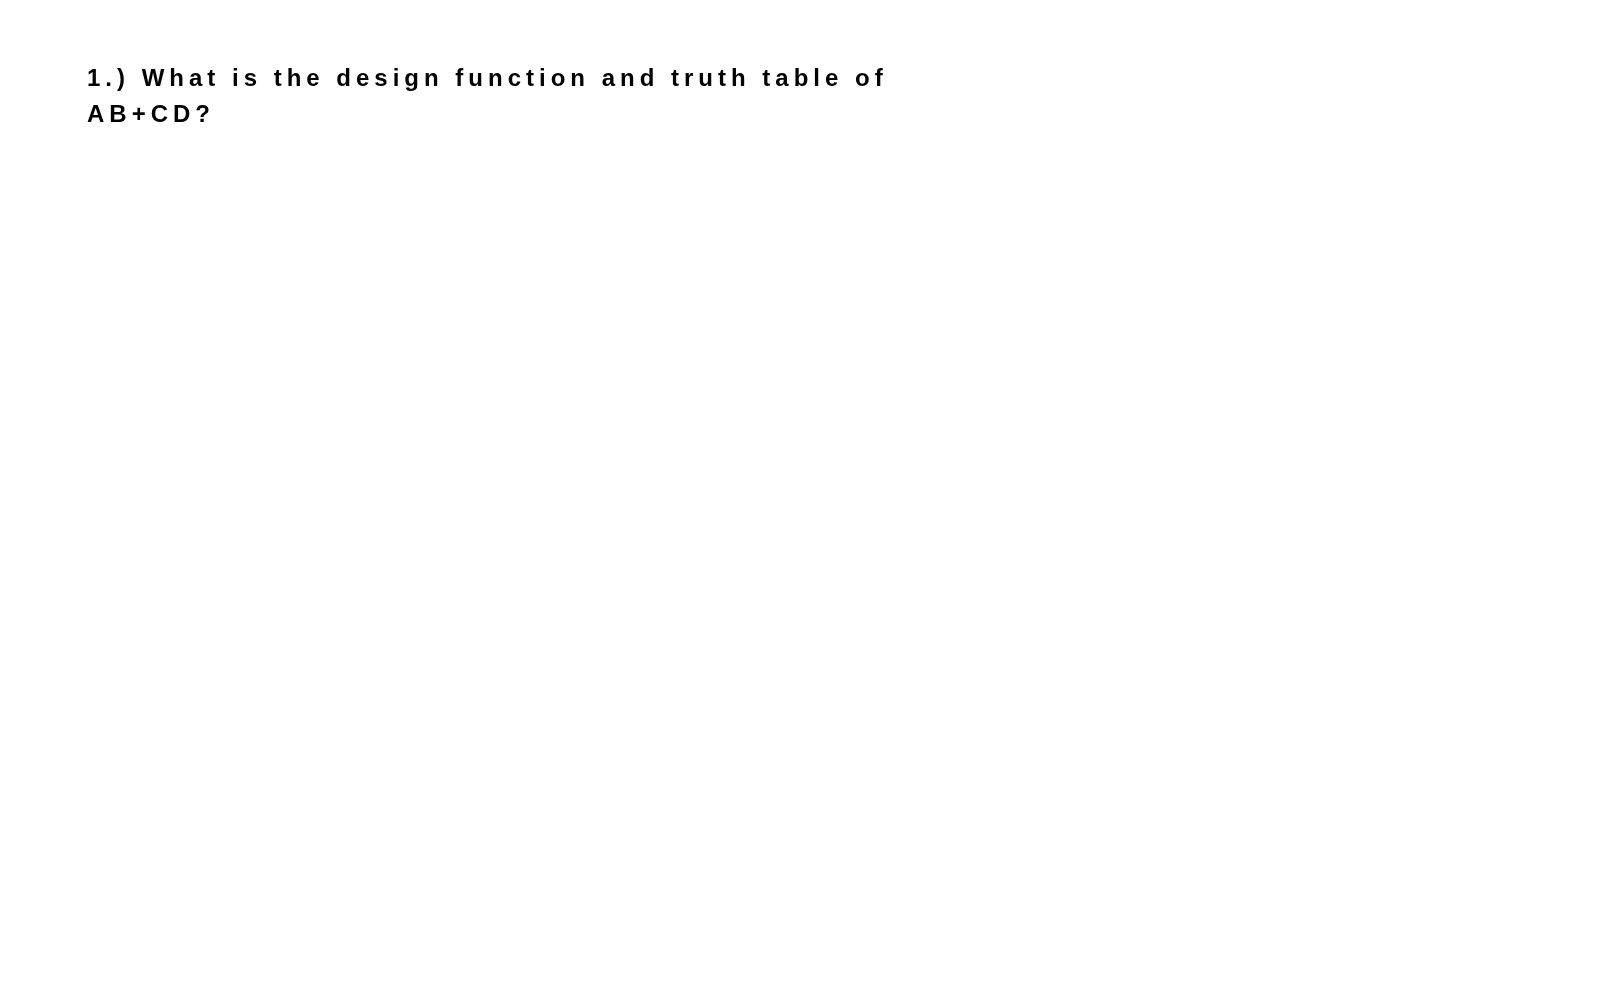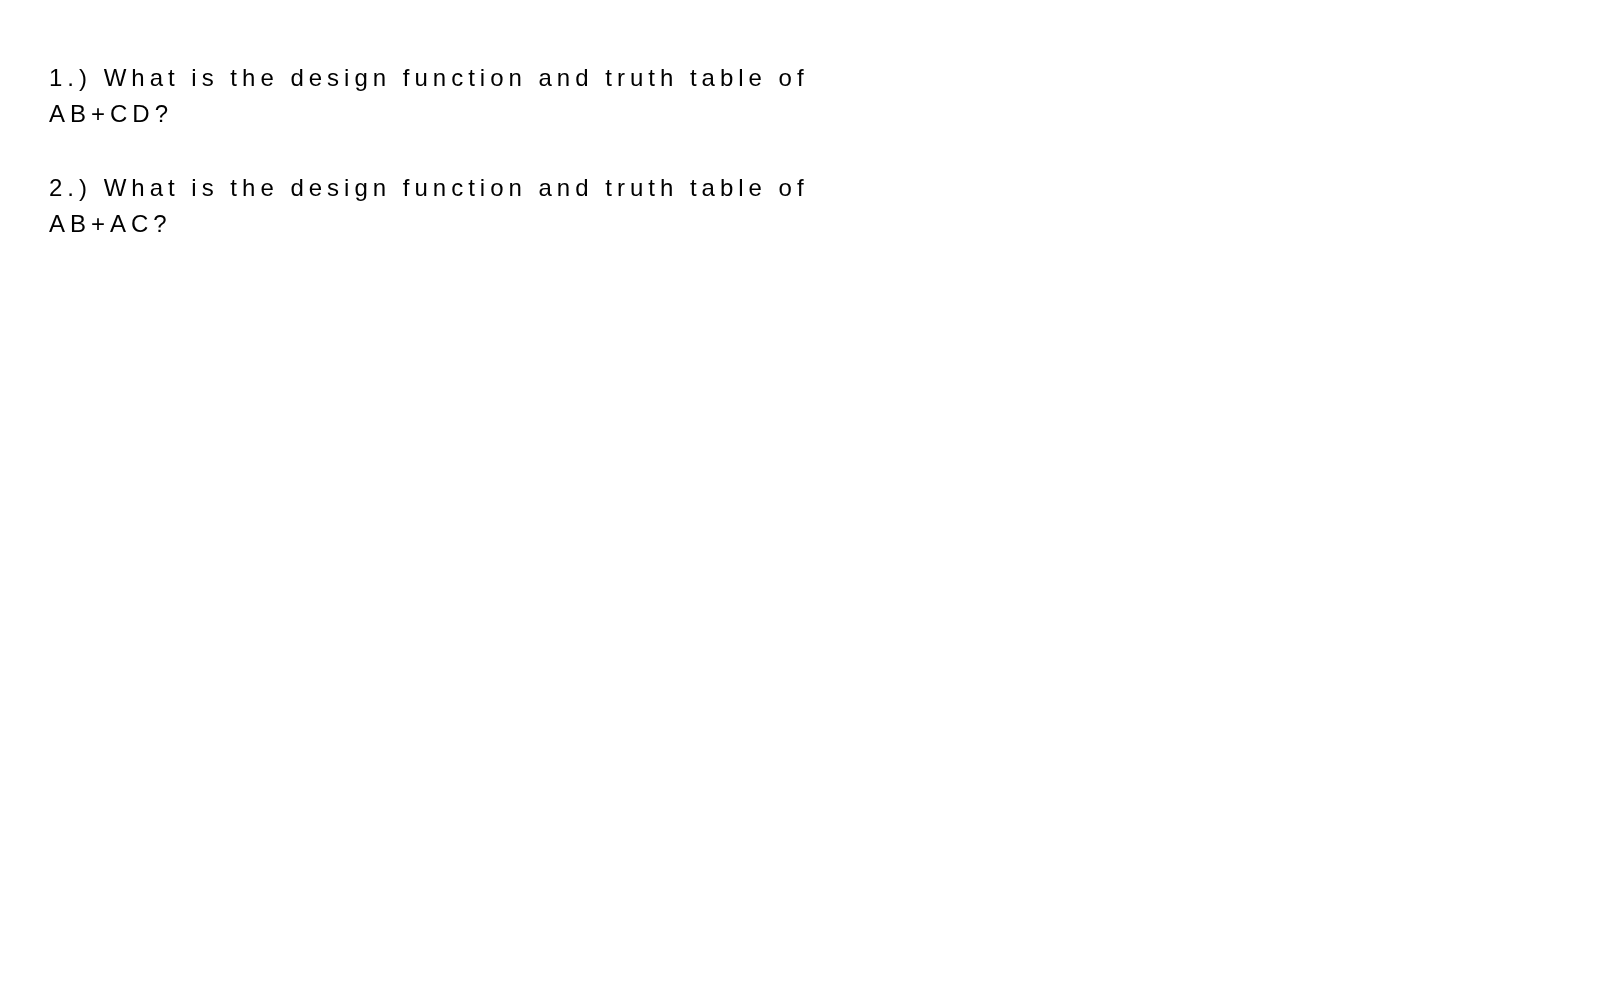--- a/index.html
+++ b/index.html
@@ -5,35 +5,33 @@
     body {
       margin: 0;
       padding: 0;
       background-color: #ffffff;
       font-family: Arial, Helvetica, sans-serif;
       width: 1606px;
       height: 1000px;
     }
     .content {
       padding-top: 60px;
-      padding-left: 49px;
+      padding-left: 87px;
       padding-right: 55px;
+      font-weight: bold;
     }
     .question {
       font-size: 24px;
       line-height: 1.5;
       letter-spacing: 5px;
       color: #000000;
       margin-bottom: 38px;
       max-width: 820px;
     }
   </style>
 </head>
 <body>
 
 <div class="content">
   <div class="question">
     <span>1.) What is the design function and truth table of AB+CD?</span>
   </div>
-  <div class="question">
-    <span>2.) What is the design function and truth table of AB+AC?</span>
-  </div>
 </div>
 
 </body></html>

